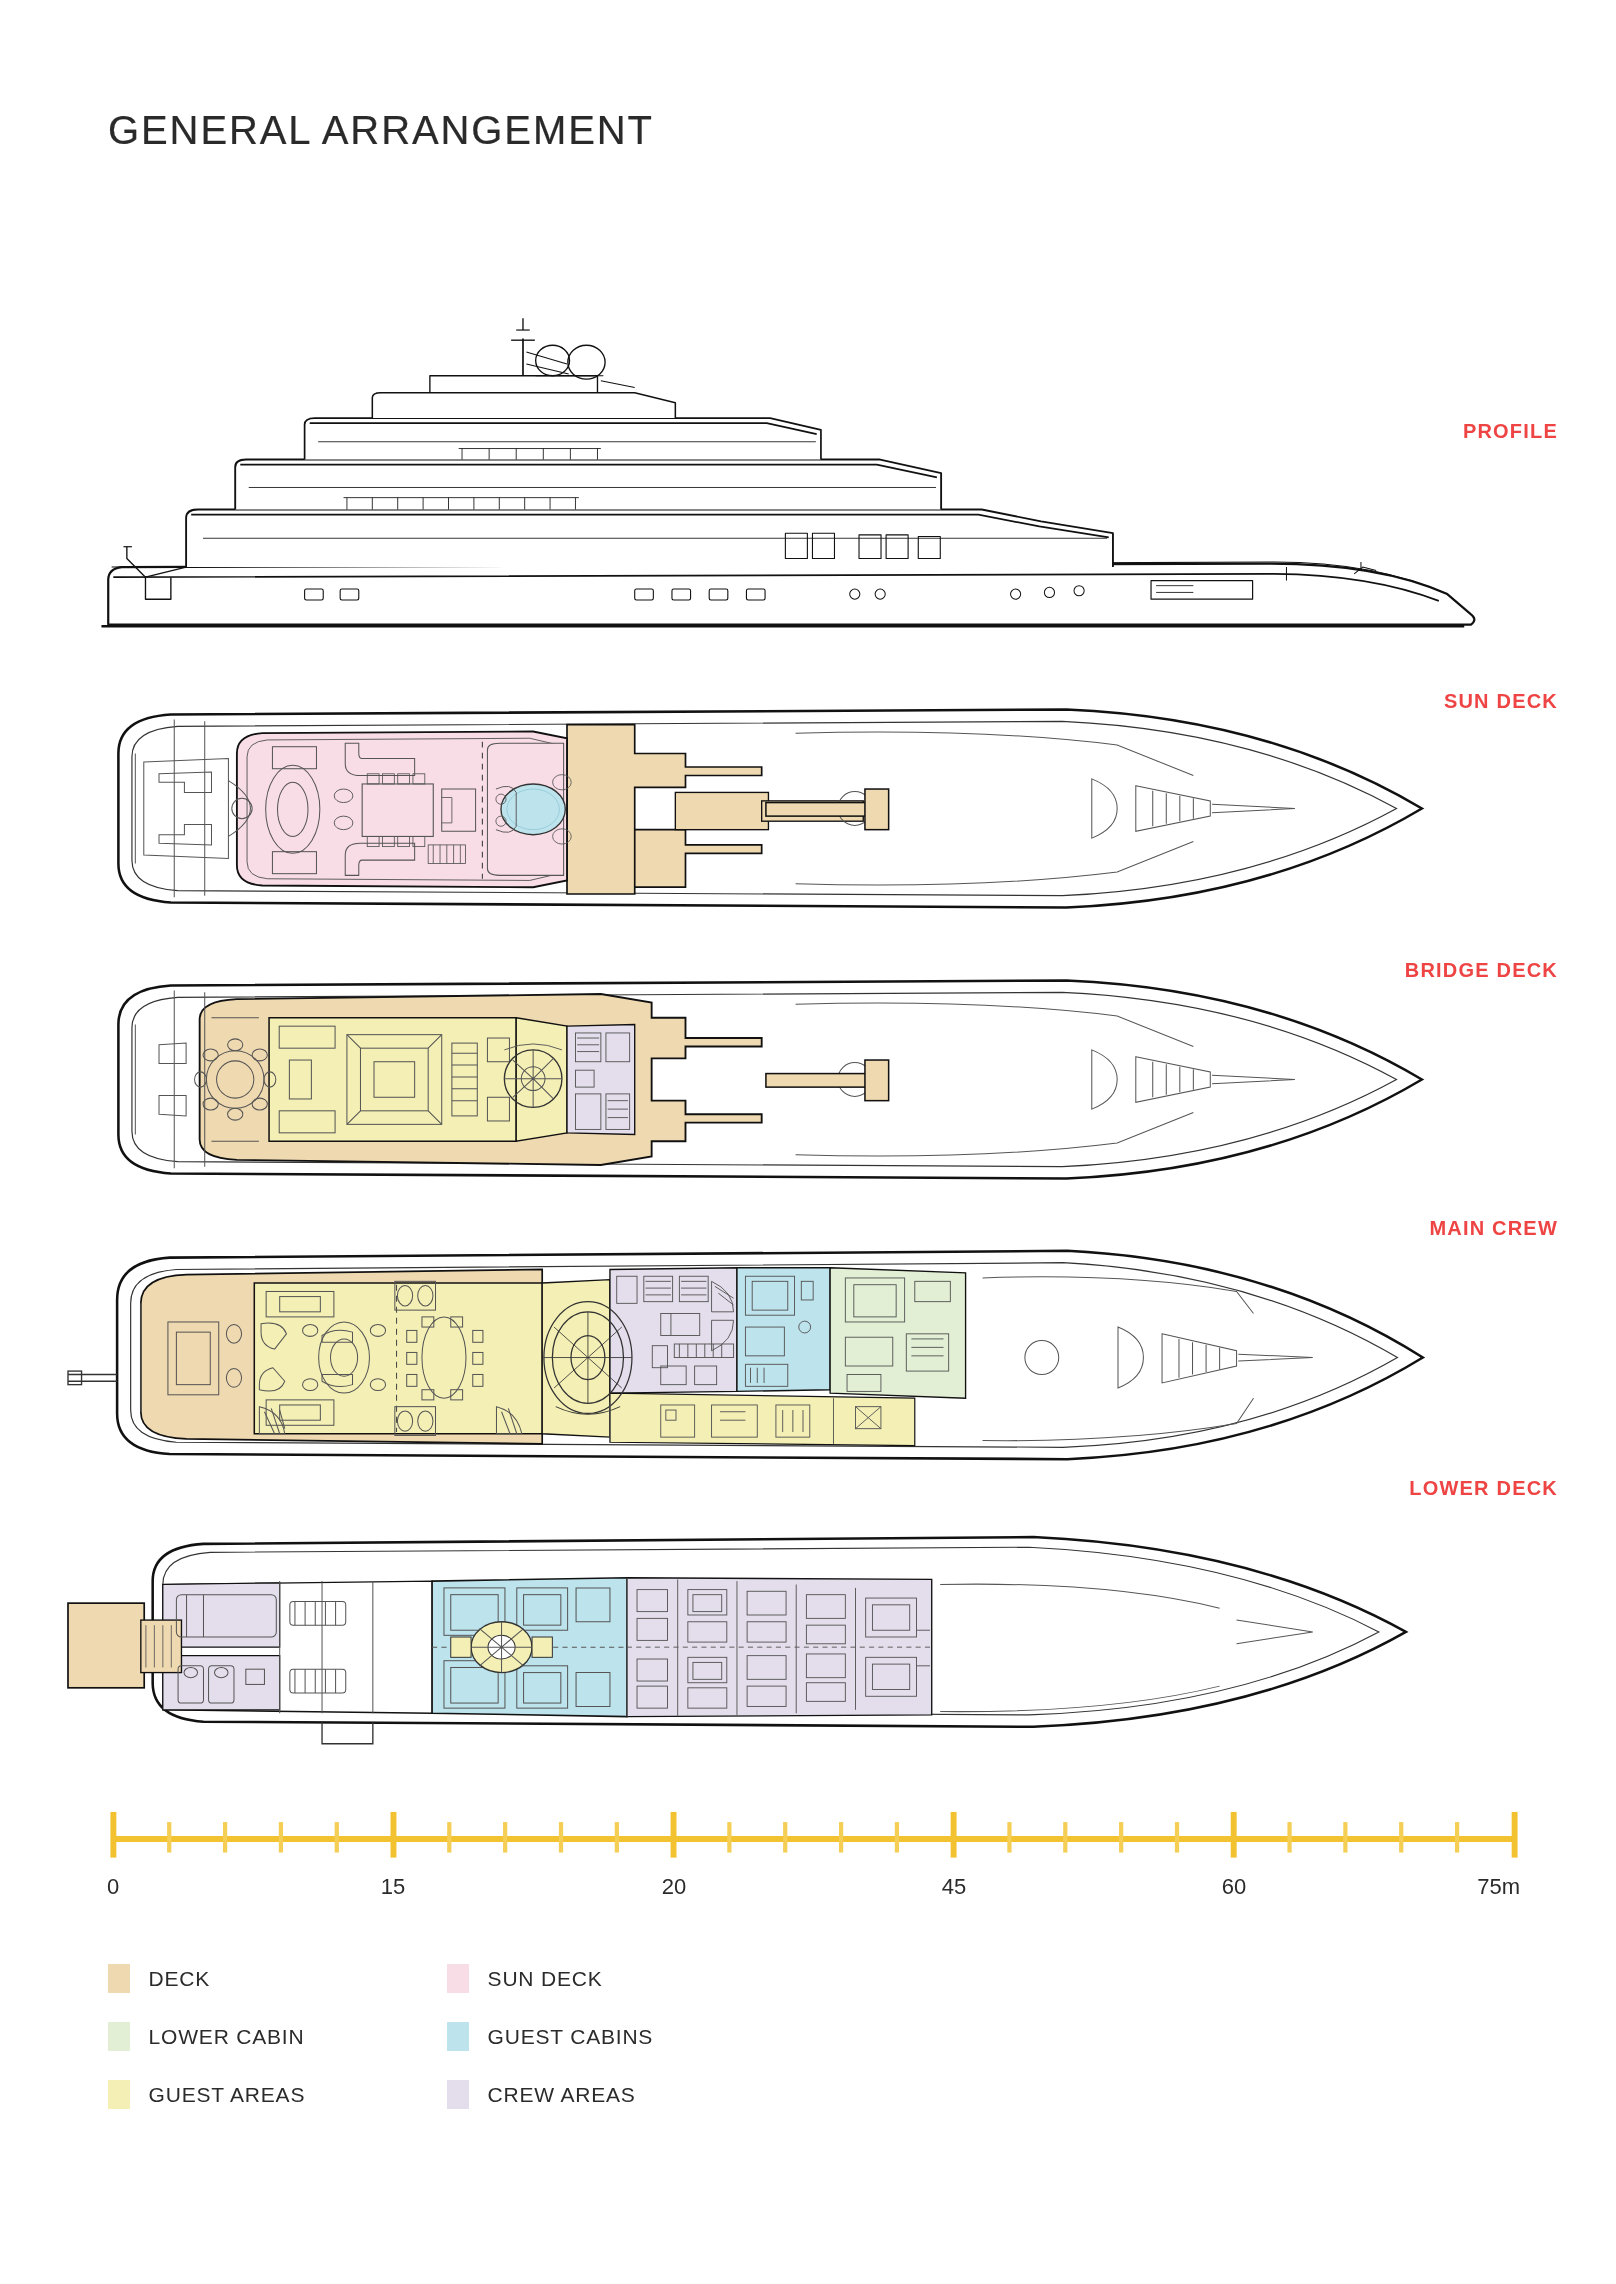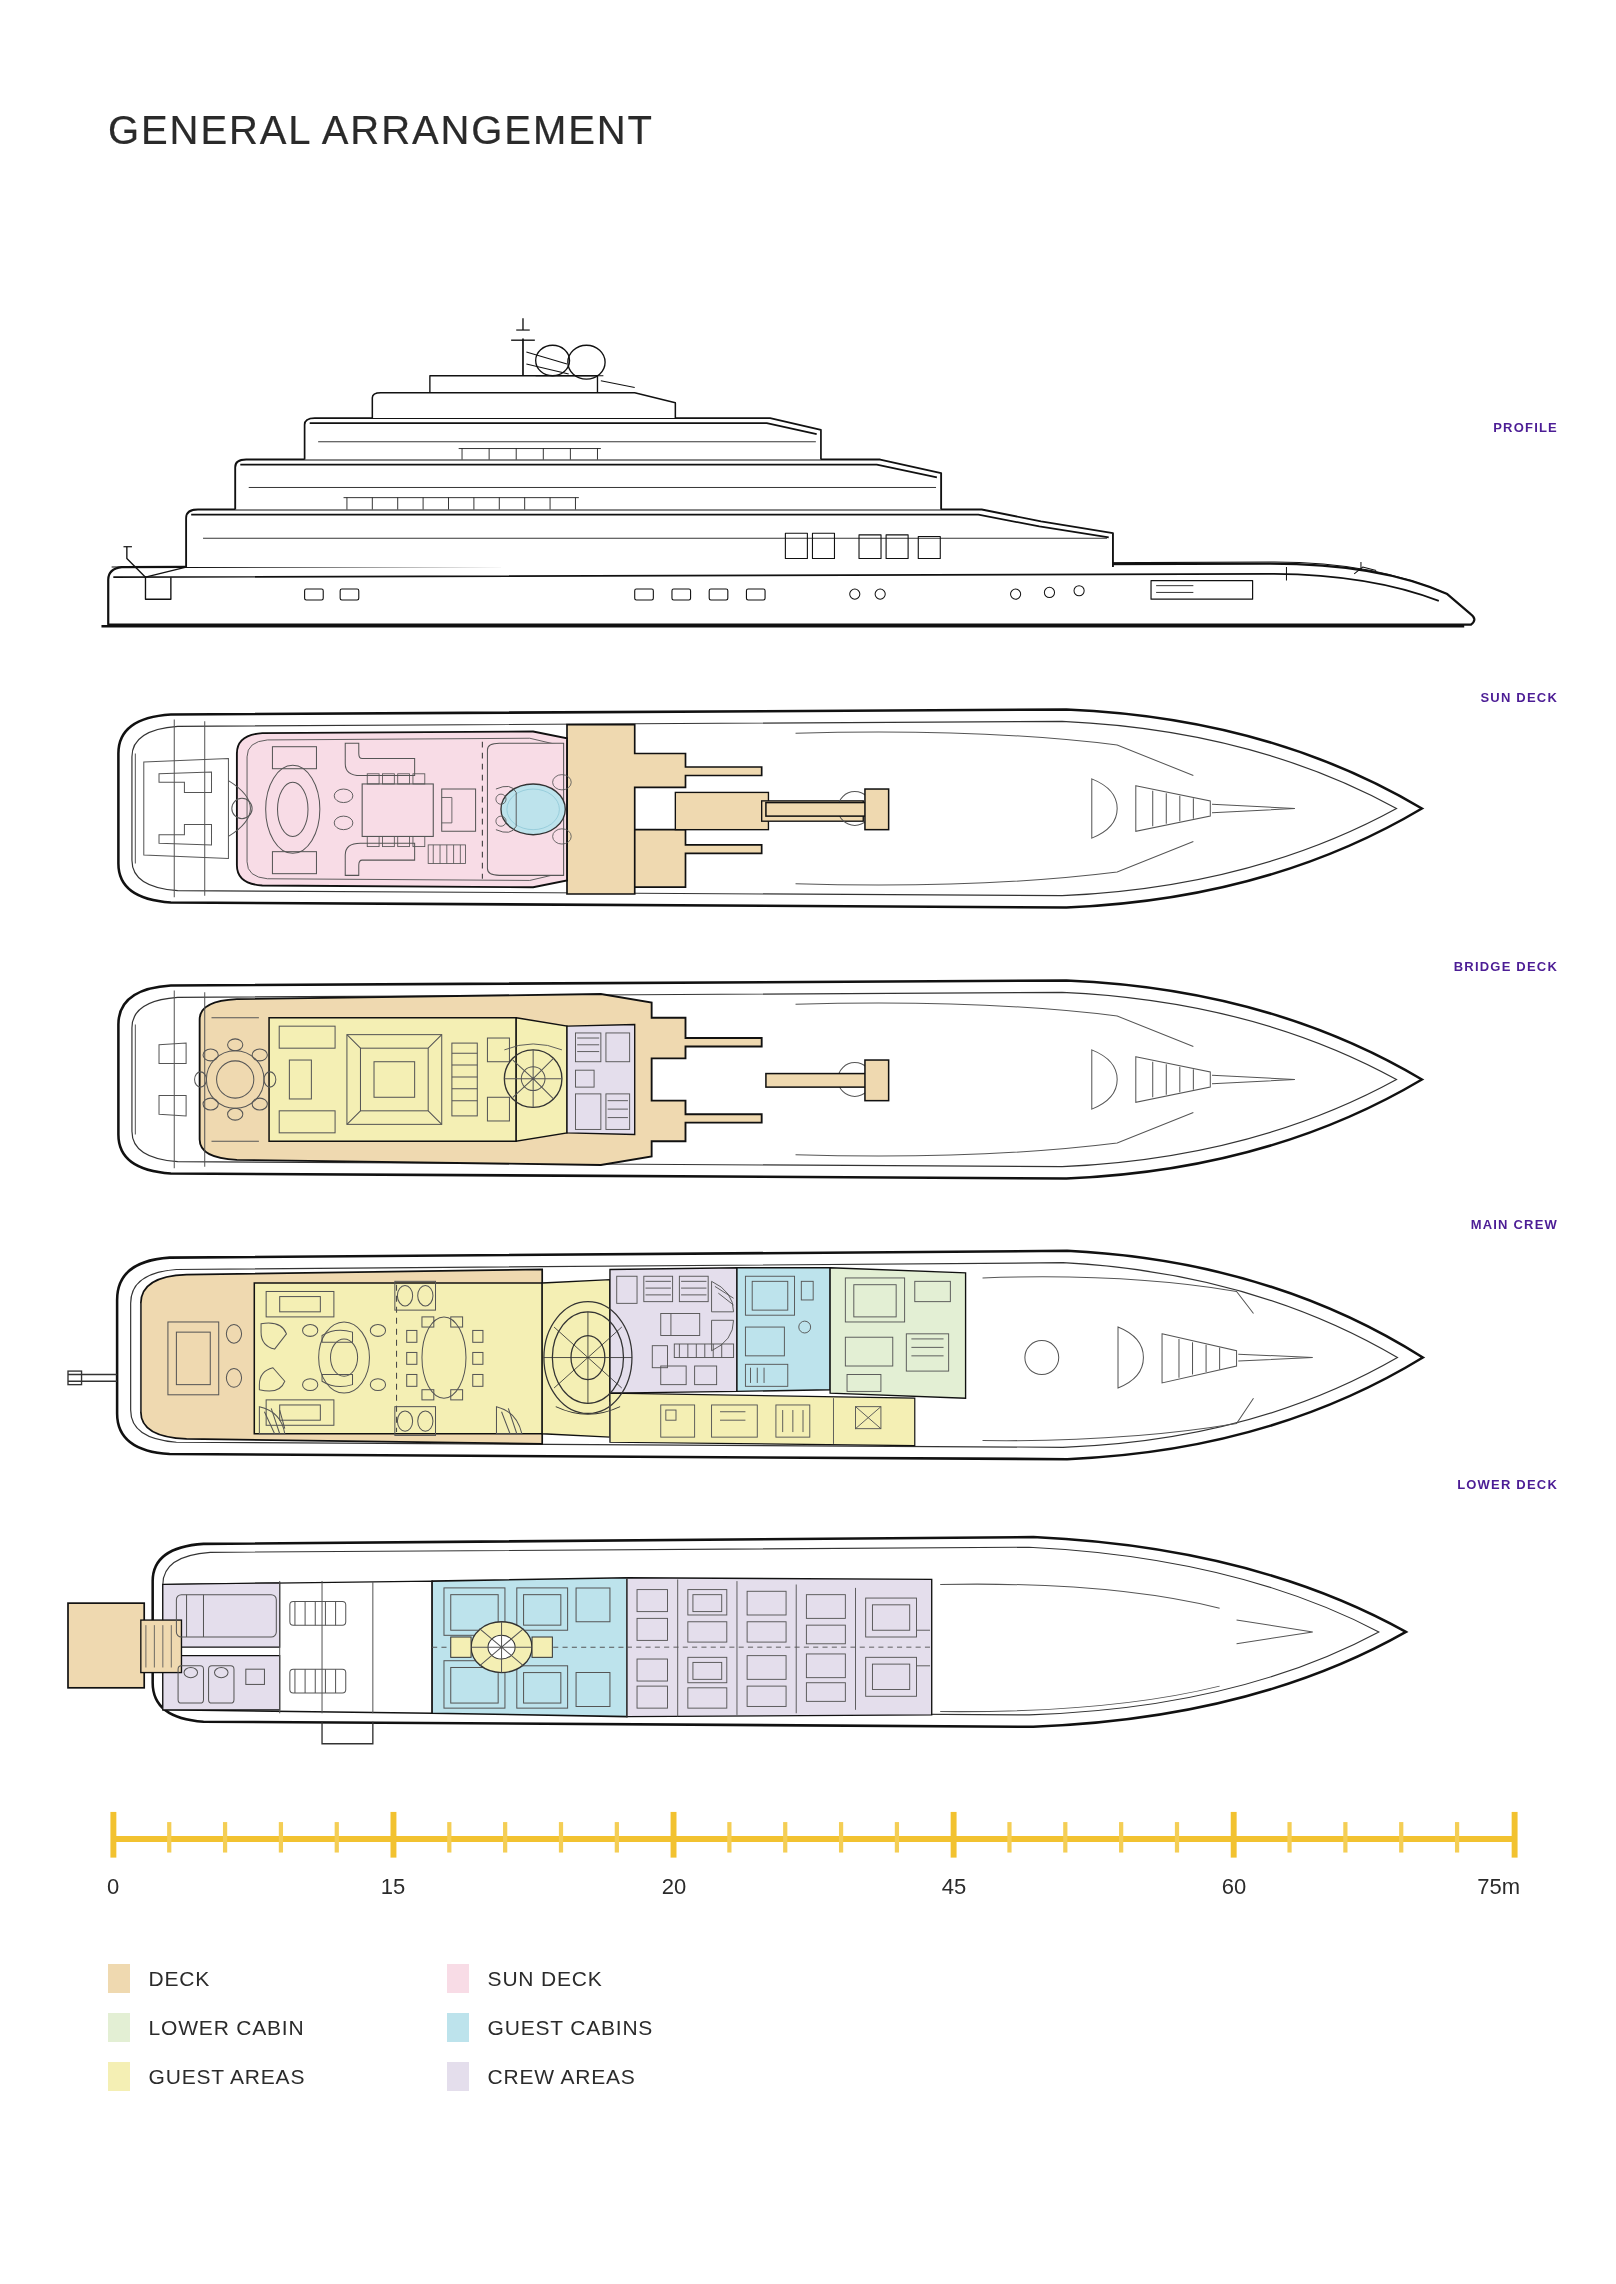--- a/index.html
+++ b/index.html
@@ -35,24 +35,24 @@
     letter-spacing: 1.9px;
     line-height: 1;
     color: #2a2a2a;
     -webkit-text-stroke: 0.2px #2a2a2a;
   }
 
   
   .deck-label {
     position: absolute;
     right: 58px;
-    font-size: 13px;
+    font-size: 20px;
     font-weight: bold;
     letter-spacing: 1.2px;
-    color: #4c1d95;
+    color: #ef4444;
     white-space: nowrap;
   }
 
   
   .deck-view { position: absolute; left: 0; }
   .deck-view svg { display: block; overflow: visible; }
 
   
   .scale-wrap { position: absolute; left: 108px; top: 1795px; width: 1412px; }
   .scale-ticklabels { position: relative; height: 37px; margin-top: 10.2px; }
@@ -72,21 +72,21 @@
   .key-title {
     font-size: 32px;
     font-weight: bold;
     letter-spacing: 0.4px;
     color: #111;
     margin-bottom: 29px;
   }
   .key-grid {
     display: grid;
     grid-template-columns: 339px 339px;
-    row-gap: 20px;
+    row-gap: 29px;
   }
   .key-item { display: flex; align-items: center; }
   .key-swatch {
     width: 22px; height: 29px;
     margin-right: 18.6px;
     flex: 0 0 auto;
   }
   .key-label {
     font-size: 21px;
     font-weight: 300;

